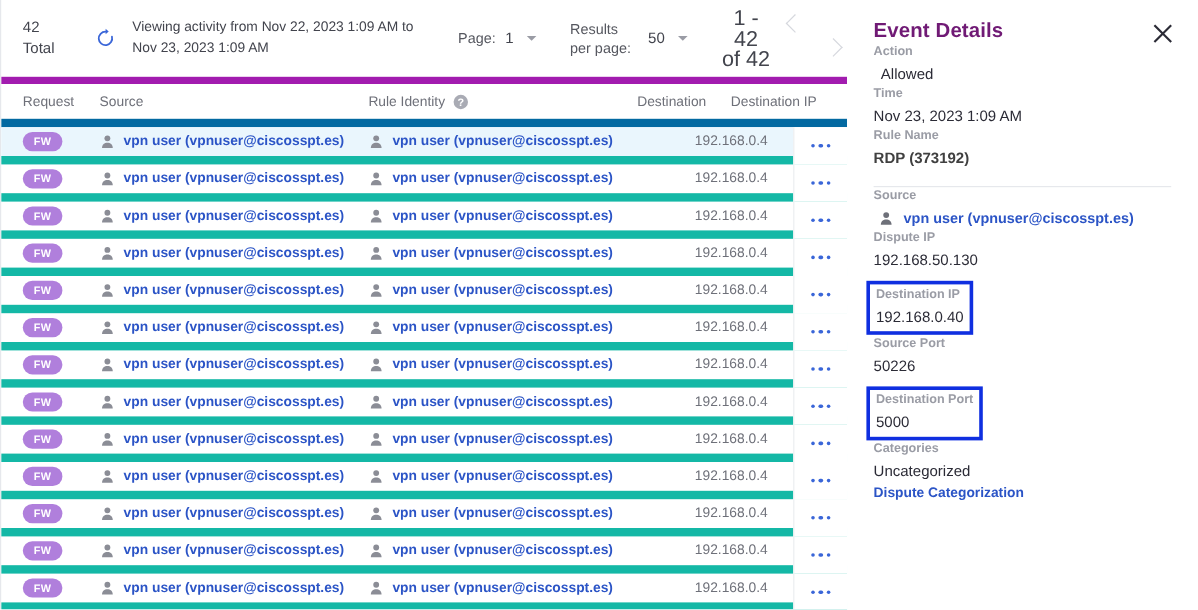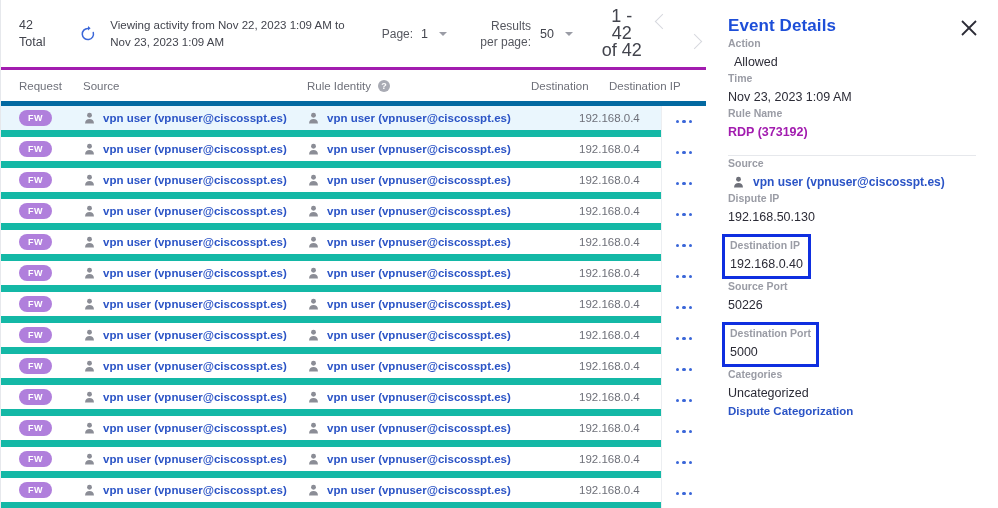--- a/index.html
+++ b/index.html
@@ -25,21 +25,21 @@
     border-left: 1px solid #e6e8ec;
     overflow: hidden;
   }
 
   
   .toolbar {
     height: 70px;
     display: flex;
     align-items: center;
     padding: 0 0 0 18px;
-    border-bottom: 3px solid #a21caf;
+    border-bottom: 6px solid #a21caf;
     position: relative;
   }
   .total-block {
     width: 52px;
     line-height: 17px;
     font-size: 12.5px;
     color: #42444d;
   }
   .refresh-btn {
     width: 28px; height: 28px;
@@ -77,21 +77,21 @@
     border-top: 4.5px solid #9a9ca5;
   }
   .rpp-group {
     display: flex;
     align-items: center;
     margin-left: 28px;
     font-size: 12px;
     color: #55575f;
   }
   .rpp-lbl {
-    text-align: right;
+    text-align: left;
     line-height: 16px;
     width: 56px;
     margin-right: 9px;
   }
   .count-group {
     margin-left: 26px;
     text-align: center;
     font-size: 18px;
     line-height: 17px;
     color: #42444d;
@@ -112,21 +112,21 @@
   .chev.prev { left: 4px; top: 10px; transform: rotate(-135deg); }
   .chev.next { right: 6px; top: 30px; transform: rotate(45deg); }
 
   
   .thead {
     height: 36px;
     display: flex;
     align-items: center;
     font-size: 11.5px;
     color: #6e7079;
-    border-bottom: 5px solid #0369a1;
+    border-bottom: 7px solid #0369a1;
     position: relative;
   }
   .th { position: absolute; white-space: nowrap; display: flex; align-items: center;}
   .th.c-request { left: 18px; }
   .th.c-source  { left: 82px; }
   .th.c-rule    { left: 306px; }
   .th.c-dest    { left: 530px; }
   .th.c-destip  { left: 608px; }
   .help-icon {
     display: inline-flex;
@@ -204,21 +204,21 @@
   .details {
     width: 292px;
     height: 508px;
     background: #fff;
     padding: 16px 22px 0 22px;
     position: relative;
   }
   .details-title {
     font-size: 17px;
     font-weight: bold;
-    color: #1d4ed8;
+    color: #701a75;
     letter-spacing: .1px;
   }
   .close-btn {
     position: absolute;
     top: 17px; right: 18px;
     width: 22px; height: 22px;
     cursor: pointer;
   }
   .close-btn svg { display: block; }
 
@@ -230,21 +230,21 @@
     line-height: 15px;
   }
   .field-value {
     font-size: 12.5px;
     color: #2b2b36;
     line-height: 18px;
     margin-top: 2px;
   }
   .field-value.indent { padding-left: 6px; }
   .field-value.link {
-    color: #a21caf;
+    color: #404040;
     font-weight: bold;
     cursor: pointer;
   }
   .field-value.userline {
     display: flex; align-items: center; padding-left: 4px;
   }
   .field-value.userline .user-icon { margin-right: 8px; }
   .field-value.userline span {
     color: #2b54c6; font-weight: bold; font-size: 12px;
   }

